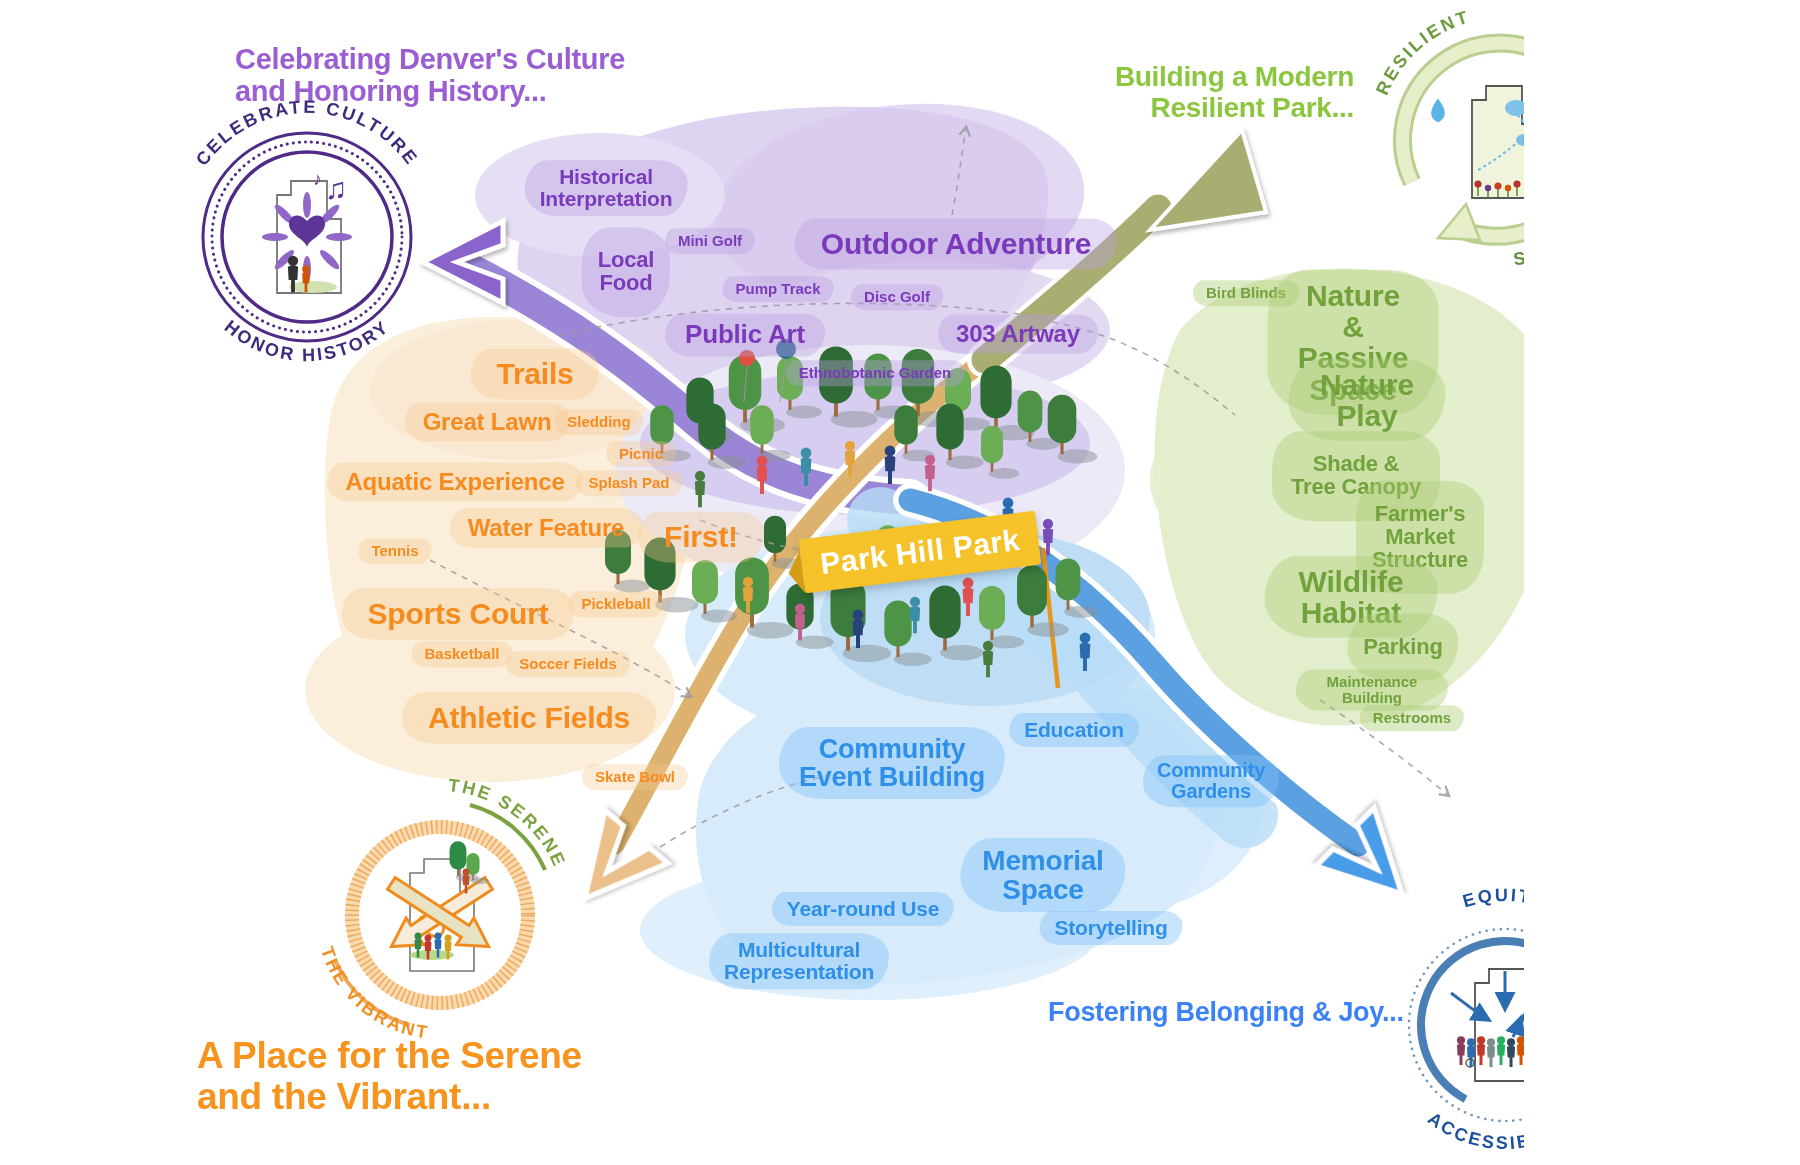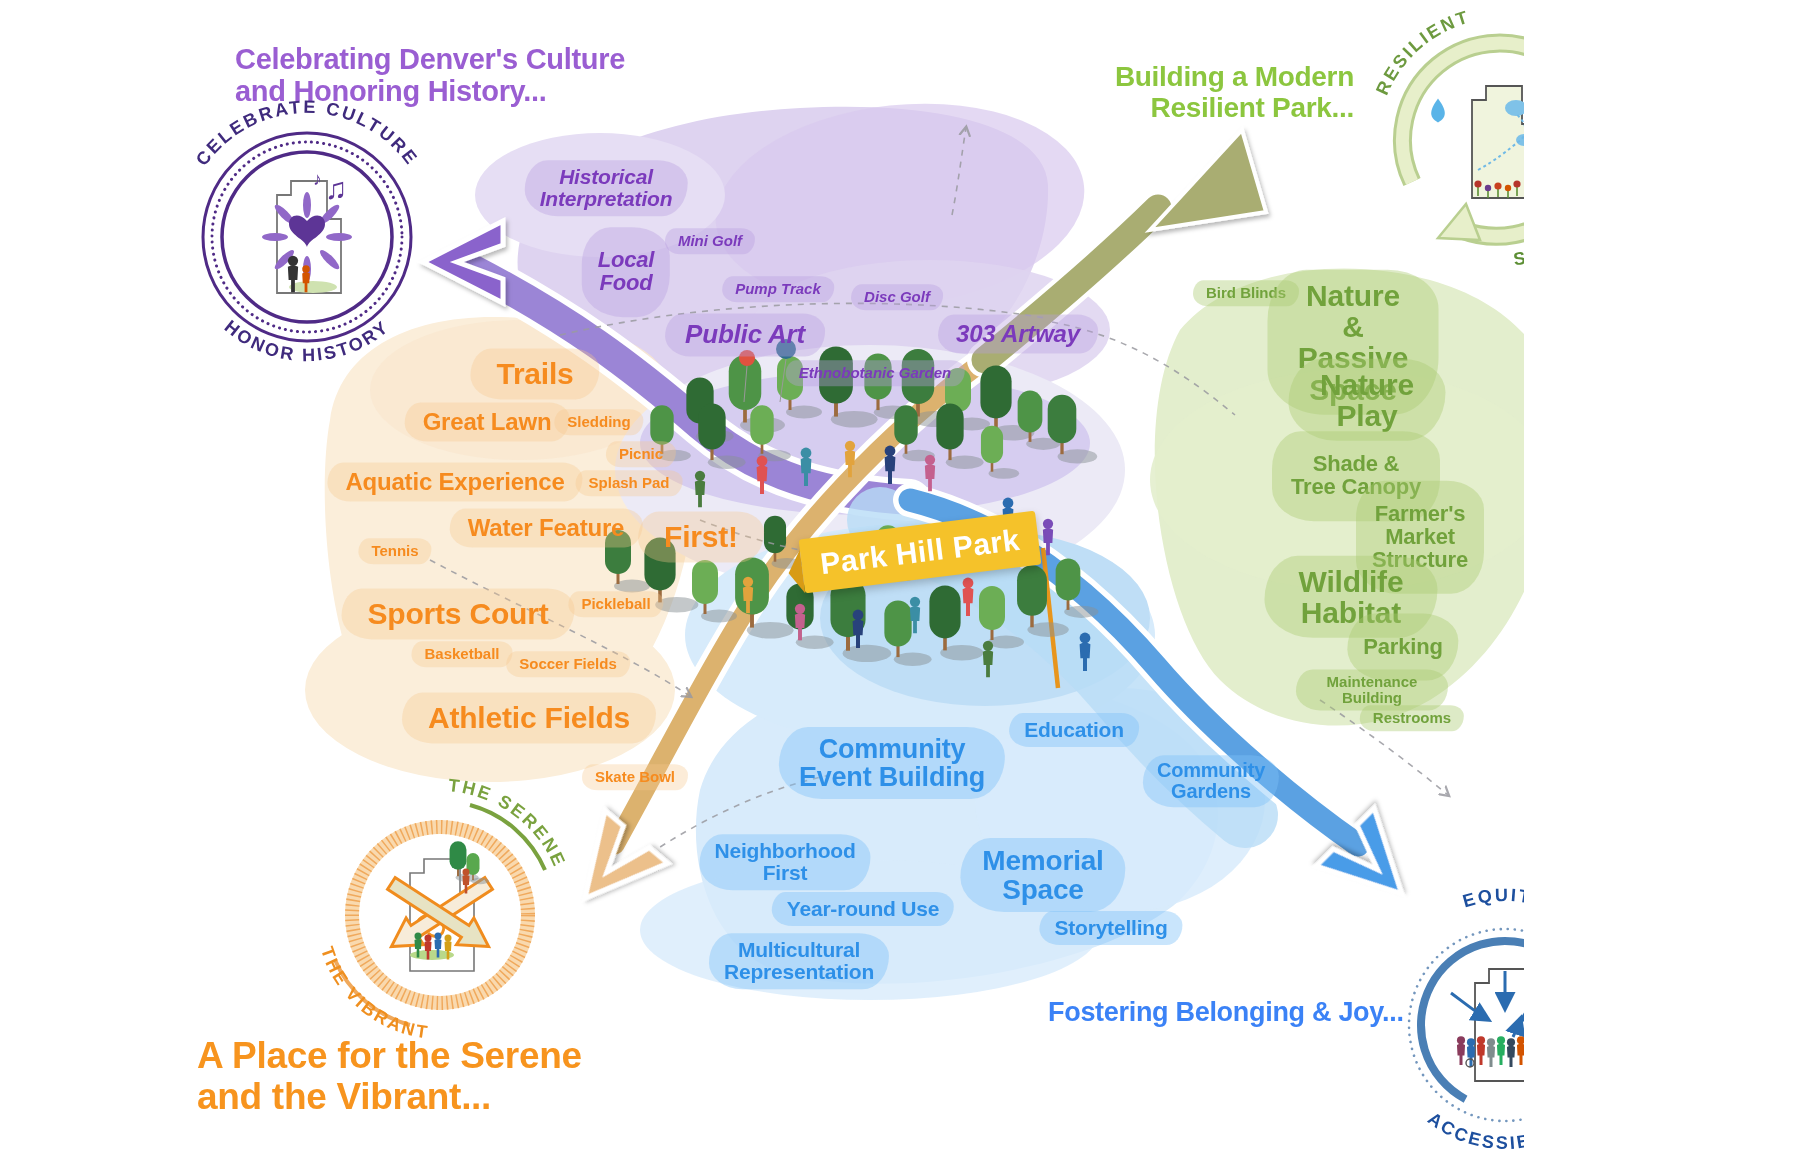--- a/index.html
+++ b/index.html
@@ -7,21 +7,21 @@
     position:relative;width:1524px;height:1165px;overflow:hidden;
     font-family:"Liberation Sans",sans-serif;background:#ffffff;
   }
   #scene{position:absolute;left:0;top:0;}
   .lbl{
     position:absolute;transform:translate(-50%,-50%);
     font-weight:700;text-align:center;white-space:pre-line;line-height:1.04;
     letter-spacing:-0.2px;
   }
   .pill{border-radius:1.3em 1.7em 1.5em 1.9em / 1.7em 1.3em 1.9em 1.5em;}
-  .cP{color:#7b3abc;background:rgba(183,157,224,.38);font-style:italic;}
+  .cP{color:#7b3abc;background:rgba(183,157,224,.38);}
   .cO{color:#f68b1f;background:rgba(246,199,140,.34);}
   .cG{color:#71a23c;background:rgba(170,203,112,.40);}
   .cB{color:#2e90e8;background:rgba(126,193,247,.42);}
   .sz30{font-size:30px;padding:10px 26px;}
   .sz28{font-size:28px;padding:8px 22px;}
   .sz27{font-size:27px;padding:8px 20px;}
   .sz26{font-size:26px;padding:8px 20px;}
   .sz24{font-size:24px;padding:7px 18px;}
   .sz22{font-size:22px;padding:22px 16px;}
   .sz21{font-size:21px;padding:6px 15px;}
@@ -345,20 +345,21 @@
       <use href="#person" transform="translate(36,28) scale(1.5)" style="color:#16a085"></use>
       <use href="#person" transform="translate(45,30) scale(1.5)" style="color:#2c3e50"></use>
       <circle cx="-35" cy="38" r="4" fill="none" stroke="#555555" stroke-width="1.4"></circle>
     </g>
   </g>
 </svg>
 
 <div class="lbl cP sz21 pill" style="left:606px;top:188px">Historical
 Interpretation</div>
 <div class="lbl cP sz15 pill" style="left:710px;top:241px">Mini Golf</div>
+<div class="lbl cP sz30 pill" style="left:956px;top:244px">Outdoor Adventure</div>
 <div class="lbl cP sz22 pill" style="left:626px;top:272px">Local
 Food</div>
 <div class="lbl cP sz15 pill" style="left:778px;top:289px">Pump Track</div>
 <div class="lbl cP sz15 pill" style="left:897px;top:297px">Disc Golf</div>
 <div class="lbl cP sz26 pill" style="left:745px;top:335px">Public Art</div>
 <div class="lbl cP sz24 pill" style="left:1018px;top:334px">303 Artway</div>
 <div class="lbl cP sz15 pill" style="left:875px;top:373px">Ethnobotanic Garden</div>
 
 <div class="lbl cO sz30 pill" style="left:535px;top:374px">Trails</div>
 <div class="lbl cO sz24 pill" style="left:487px;top:422px">Great Lawn</div>
@@ -384,22 +385,20 @@
 <div class="lbl cG sz30 pill" style="left:1351px;top:597px">Wildlife Habitat</div>
 <div class="lbl cG sz22 pill" style="left:1403px;top:647px">Parking</div>
 <div class="lbl cG sz15 pill" style="left:1372px;top:690px">Maintenance Building</div>
 <div class="lbl cG sz15 pill" style="left:1412px;top:718px">Restrooms</div>
 
 <div class="lbl cB sz27 pill" style="left:892px;top:763px">Community
 Event Building</div>
 <div class="lbl cB sz21 pill" style="left:1074px;top:730px">Education</div>
 <div class="lbl cB sz20 pill" style="left:1211px;top:781px">Community
 Gardens</div>
-<div class="lbl cB sz21 pill" style="left:785px;top:862px">Neighborhood
-First</div>
 <div class="lbl cB sz28 pill" style="left:1043px;top:875px">Memorial
 Space</div>
 <div class="lbl cB sz21 pill" style="left:863px;top:909px">Year-round Use</div>
 <div class="lbl cB sz21 pill" style="left:1111px;top:928px">Storytelling</div>
 <div class="lbl cB sz21 pill" style="left:799px;top:961px">Multicultural
 Representation</div>
 
 <div id="banner">Park Hill Park</div>
 
 </div>

